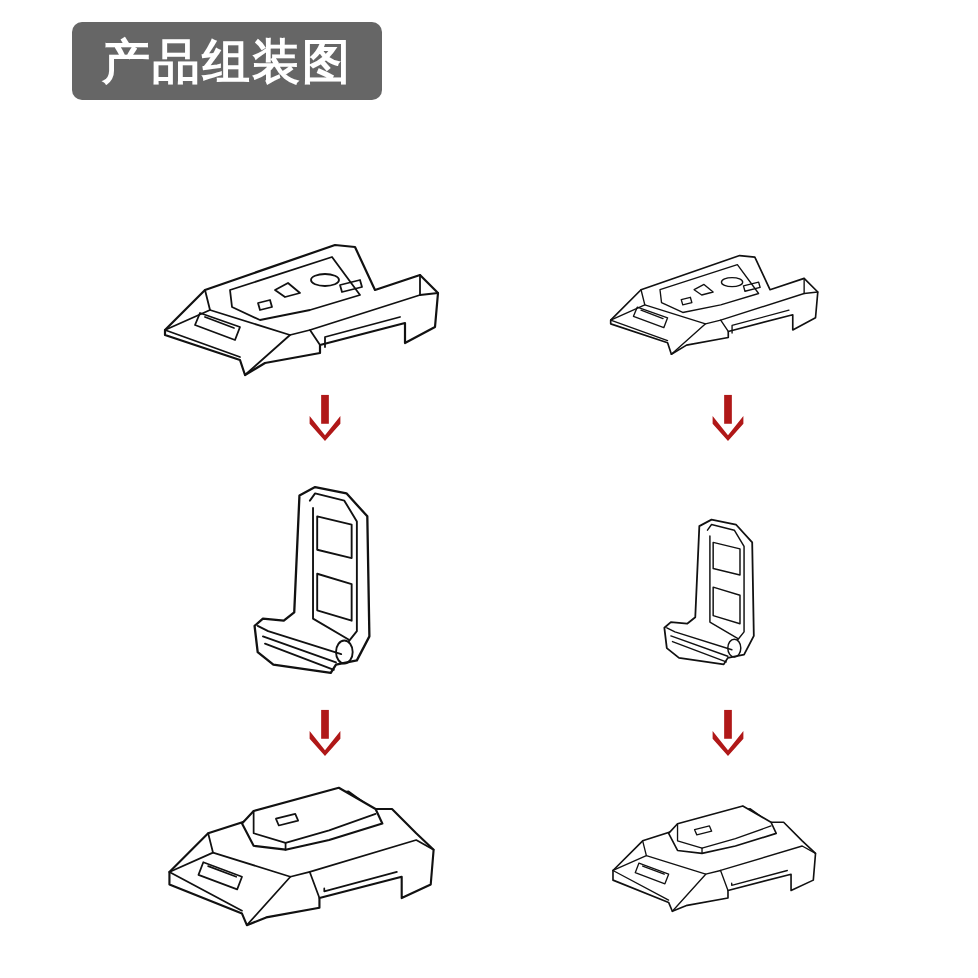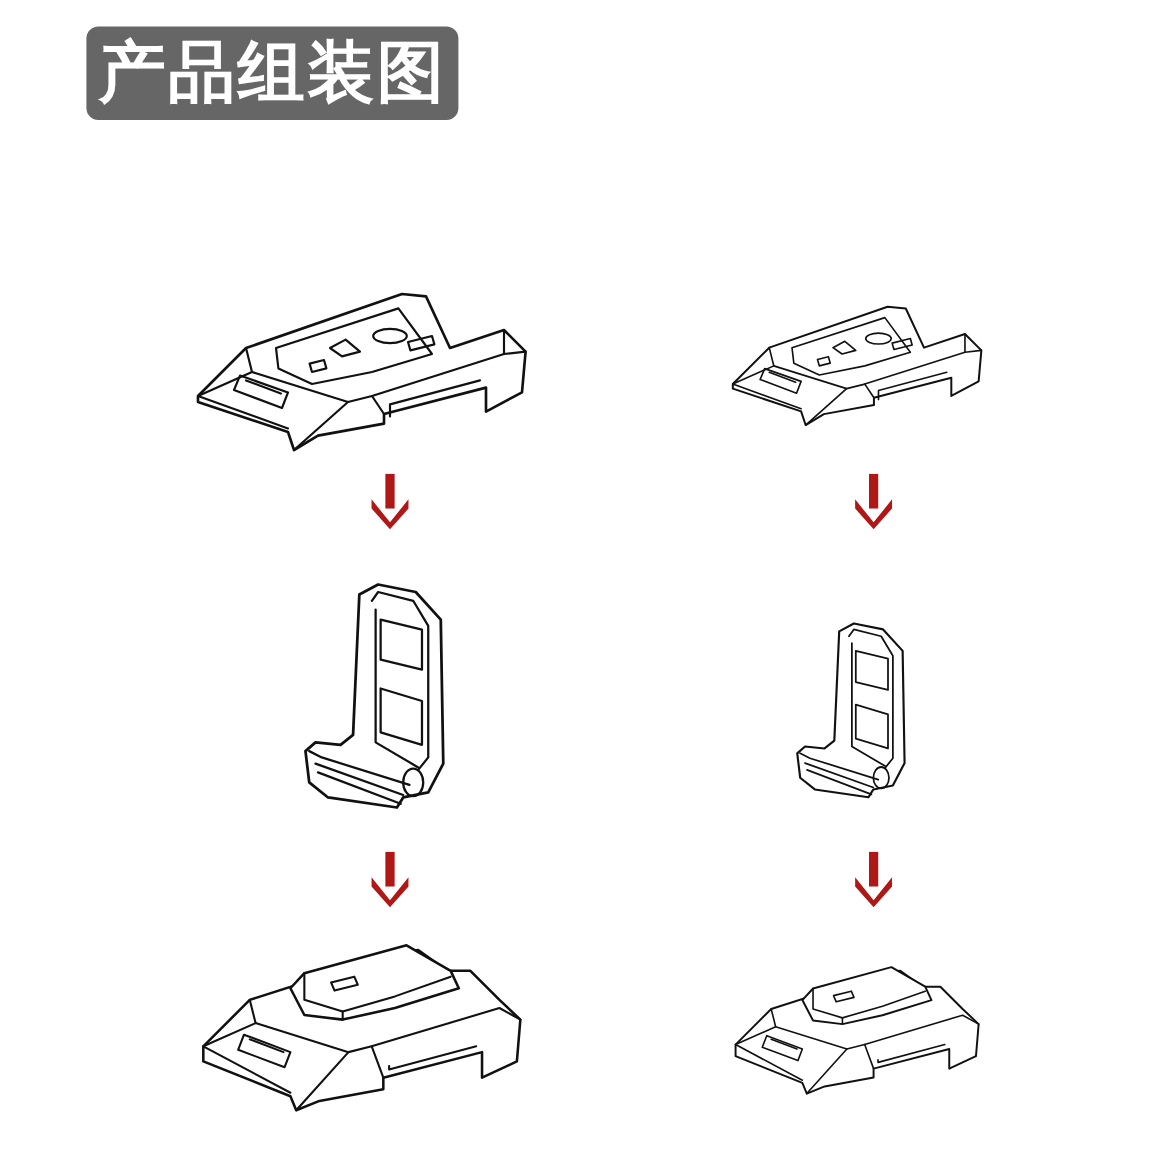--- a/index.html
+++ b/index.html
@@ -1,18 +1,18 @@
 <!DOCTYPE html>
 <html><head>
 <meta charset="utf-8">
 <style>
   html,body{margin:0;padding:0;background:#ffffff;}
   body{width:978px;height:978px;position:relative;overflow:hidden;font-family:"DejaVu Sans",sans-serif;}
   .title-badge{position:absolute;left:72px;top:22px;width:310px;height:78px;background:#666666;border-radius:10px;display:flex;align-items:center;justify-content:center;}
-  .title-text{color:#ffffff;font-size:56px;font-weight:bold;letter-spacing:2px;line-height:1;}
+  .title-text{color:#ffffff;font-size:48px;font-weight:bold;letter-spacing:2px;line-height:1;}
   .part{position:absolute;}
   .part svg{display:block;overflow:visible;}
   .arrow{position:absolute;width:40px;height:50px;}
   svg .ln{fill:#ffffff;stroke:#111;stroke-width:2.2;stroke-linejoin:round;stroke-linecap:round;}
   svg .ln2{fill:none;stroke:#111;stroke-width:1.8;stroke-linejoin:round;stroke-linecap:round;}
 </style>
 </head>
 <body>
 
 <div class="title-badge">

